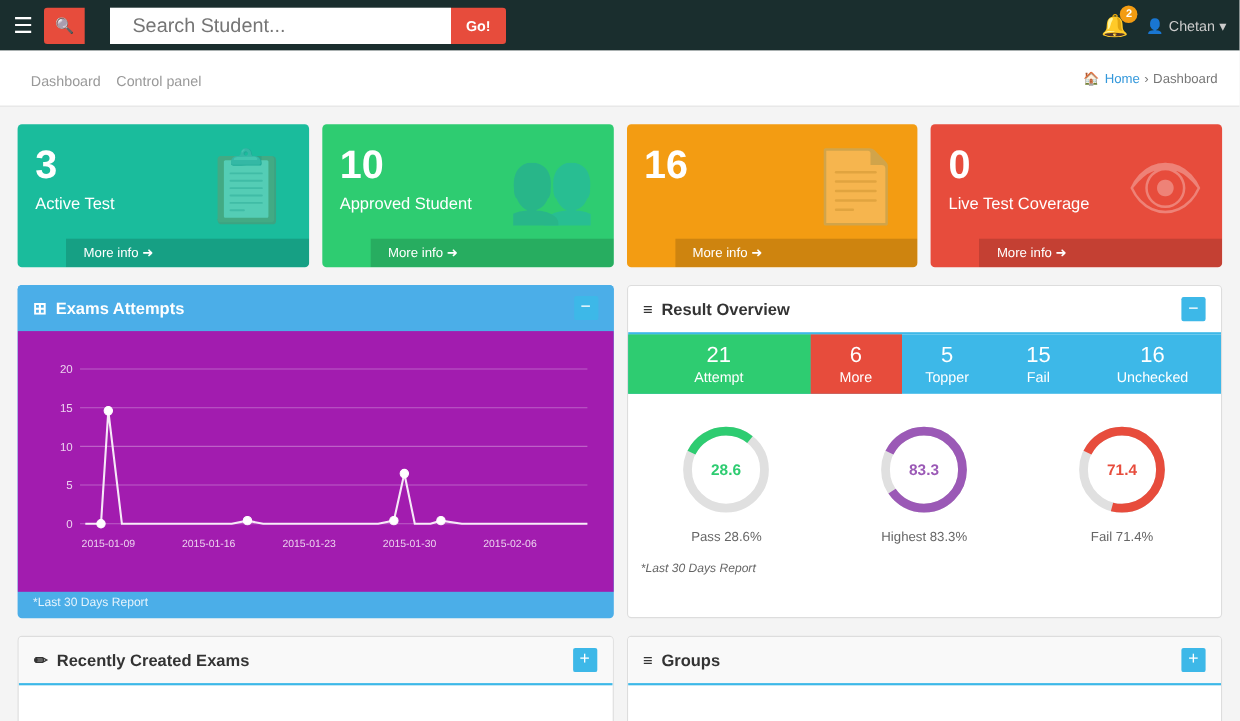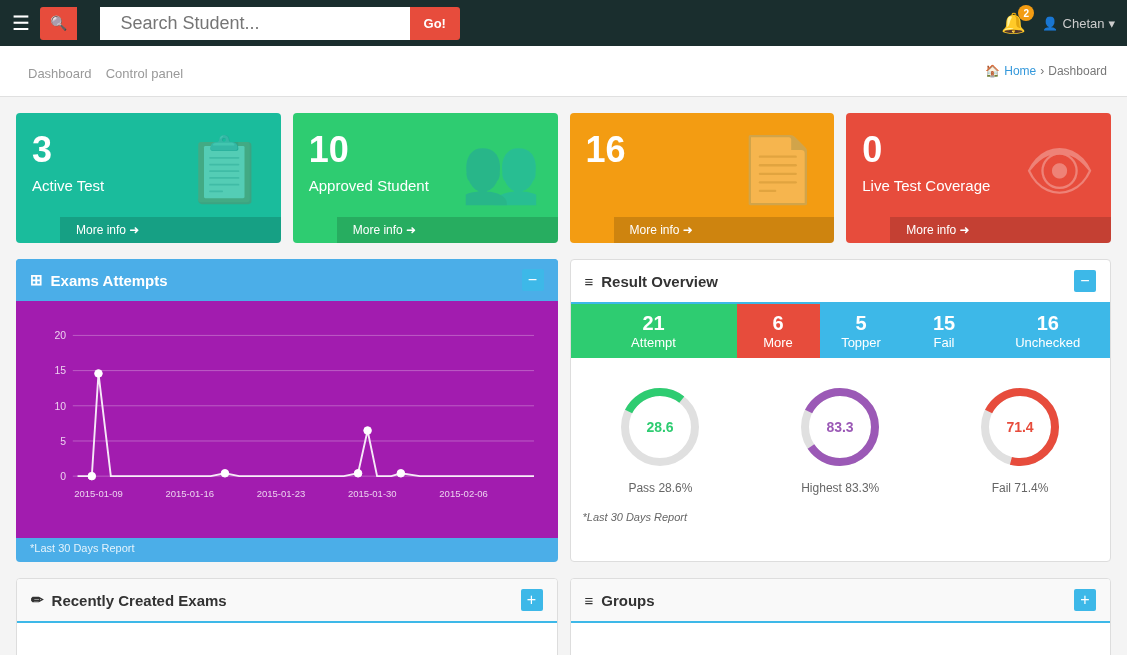--- a/index.html
+++ b/index.html
@@ -158,21 +158,21 @@
       grid-template-columns: 2fr 1fr 1fr 1fr 1.5fr;
       background: #3db8e8;
       text-align: center;
       color: #fff;
       margin-bottom: 14px;
     }
     .result-stats-bar .stat-cell {
       padding: 8px 4px;
       font-size: 13px;
     }
-    .result-stats-bar .stat-cell .num { font-size: 20px; font-weight: bold; }
+    .result-stats-bar .stat-cell .num { font-size: 20px; font-weight: normal; }
     .result-stats-bar .stat-cell.attempt { background: #2ecc71; }
     .result-stats-bar .stat-cell.pass { background: #e74c3c; }
 
     .donut-row { display: flex; justify-content: space-around; align-items: center; padding: 10px 0; }
     .donut-item { text-align: center; }
     .donut-item .donut-label { font-size: 12px; color: #666; margin-top: 6px; }
 
     .result-note { font-size: 11px; color: #666; padding: 6px 12px 10px; font-style: italic; }
 
     

